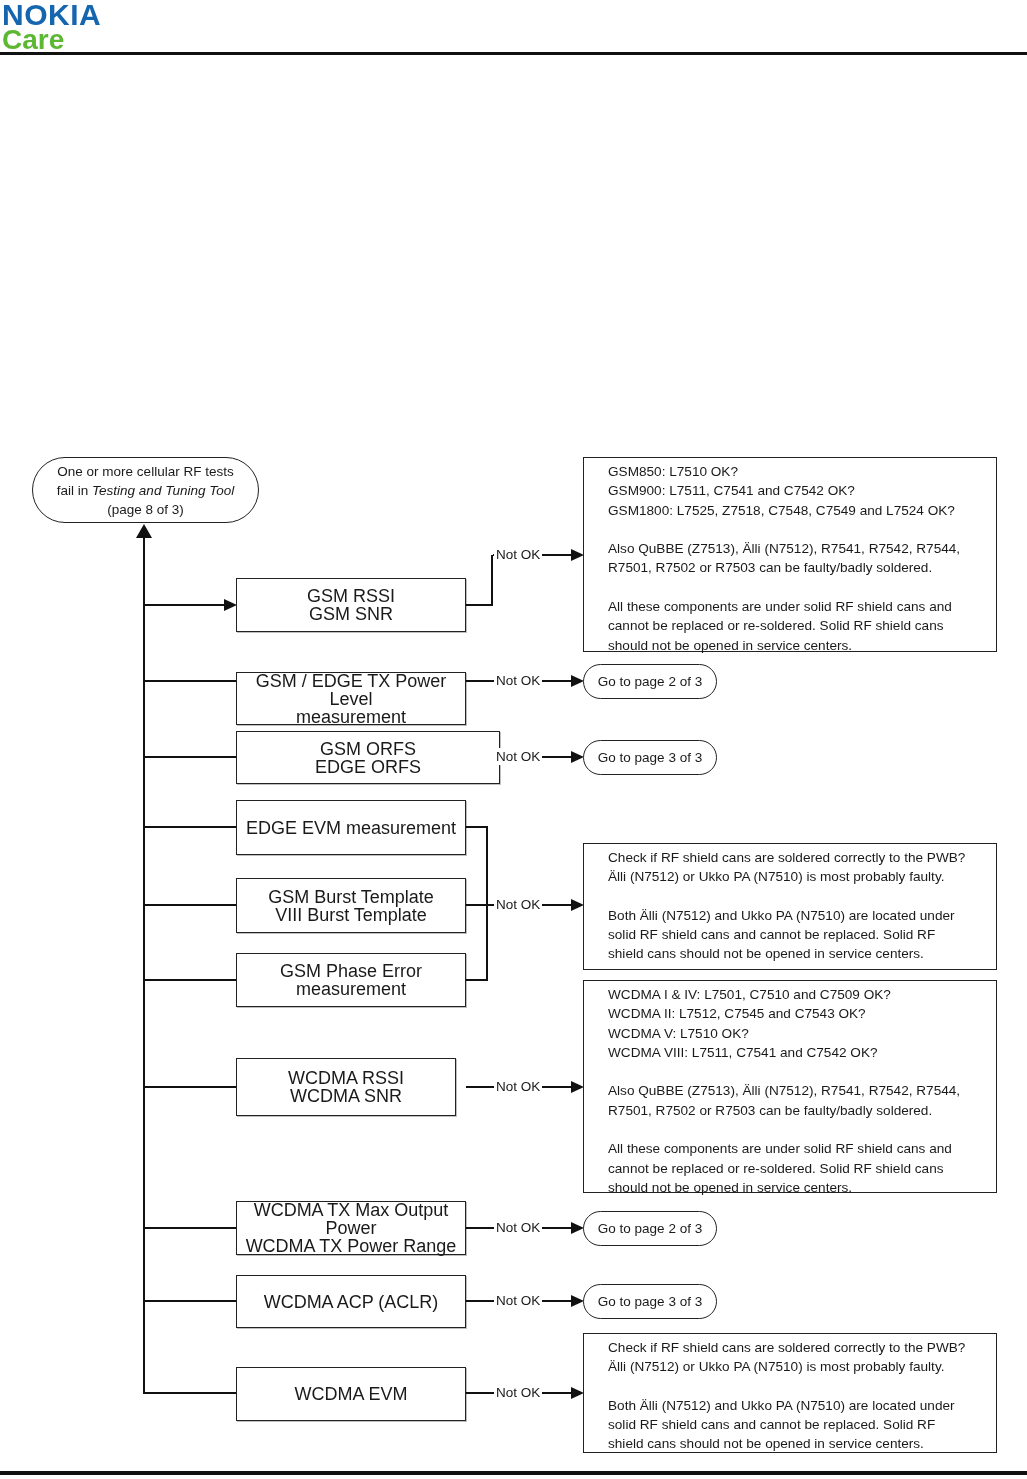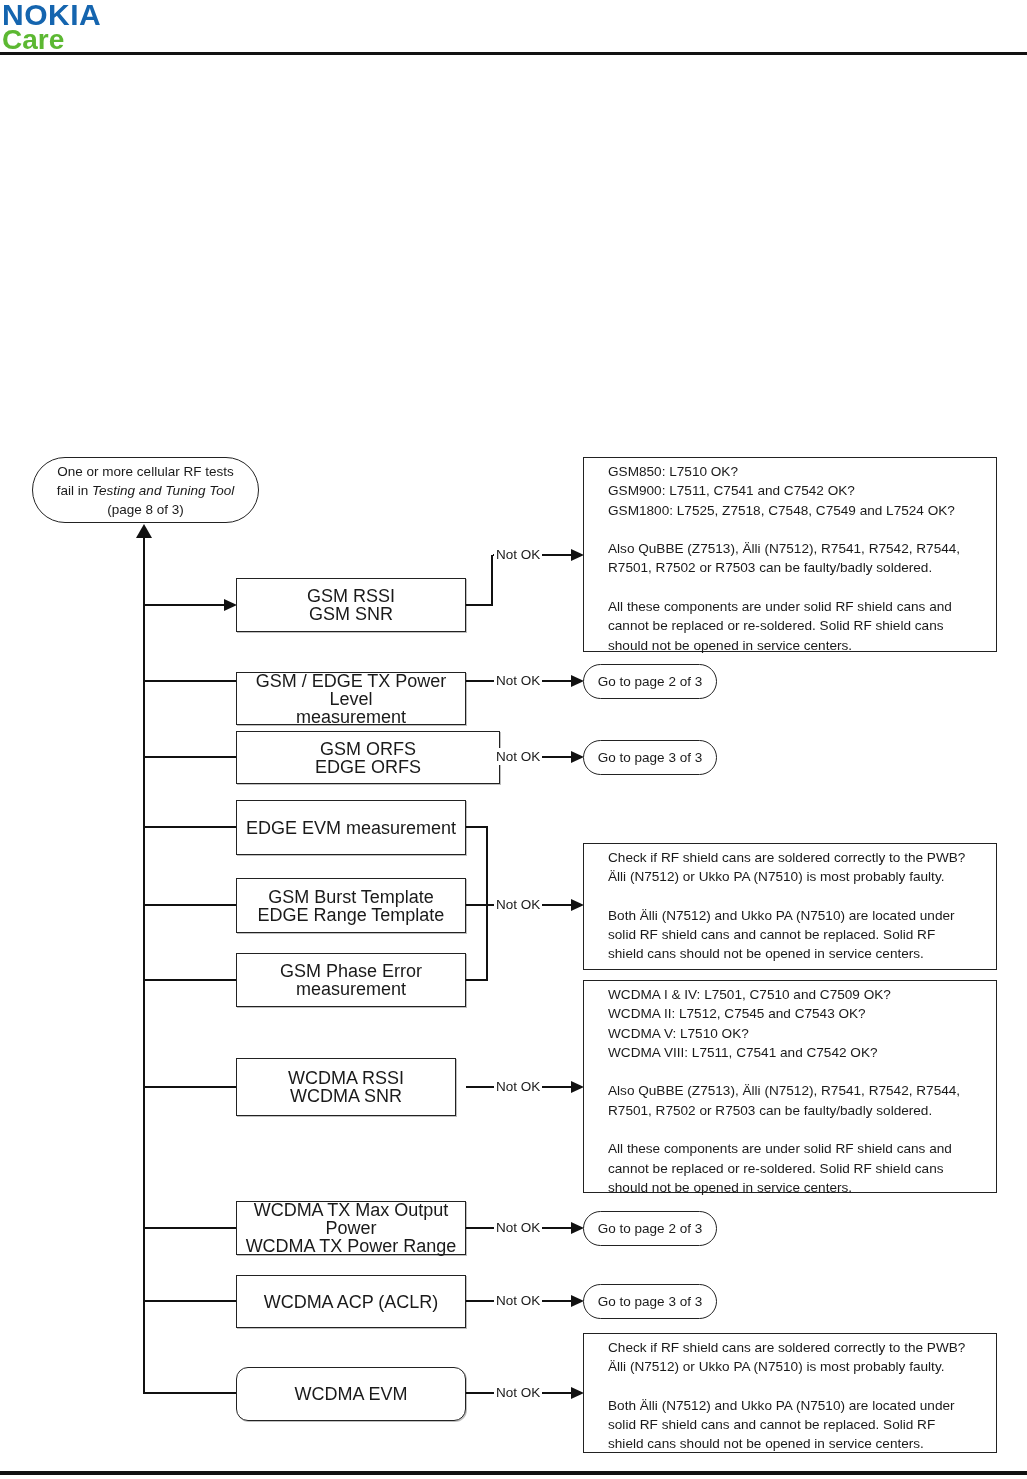--- a/index.html
+++ b/index.html
@@ -93,28 +93,28 @@
   <div class="hline" style="left:144px;top:1392px;width:92px;"></div>
 
   <div class="node" style="left:236px;top:578px;width:230px;height:54px;">GSM RSSI
 GSM SNR</div>
   <div class="node" style="left:236px;top:672px;width:230px;height:53px;">GSM / EDGE TX Power Level
 measurement</div>
   <div class="node" style="left:236px;top:731px;width:264px;height:53px;">GSM ORFS
 EDGE ORFS</div>
   <div class="node" style="left:236px;top:800px;width:230px;height:55px;">EDGE EVM measurement</div>
   <div class="node" style="left:236px;top:878px;width:230px;height:55px;">GSM Burst Template
-EDGE Range Template</div>
+VIII Burst Template</div>
   <div class="node" style="left:236px;top:953px;width:230px;height:54px;">GSM Phase Error measurement</div>
   <div class="node" style="left:236px;top:1058px;width:220px;height:58px;">WCDMA RSSI
 WCDMA SNR</div>
   <div class="node" style="left:236px;top:1201px;width:230px;height:54px;">WCDMA TX Max Output Power
 WCDMA TX Power Range</div>
   <div class="node" style="left:236px;top:1275px;width:230px;height:53px;">WCDMA ACP (ACLR)</div>
-  <div class="node" style="left:236px;top:1367px;width:230px;height:54px;border-radius:12px;">WCDMA EVM</div>
+  <div class="node" style="left:236px;top:1367px;width:230px;height:54px;">WCDMA EVM</div>
 
   <div class="hline" style="left:466px;top:604px;width:27px;"></div>
   <div class="vline" style="left:491px;top:555px;height:51px;"></div>
   <div class="hline" style="left:493px;top:554px;width:78px;"></div>
   <div class="notok" style="left:494px;top:546px;">Not OK</div>
   <div class="arr-right" style="left:571px;top:549px;"></div>
 
   <div class="hline" style="left:466px;top:680px;width:105px;"></div>
   <div class="notok" style="left:494px;top:672px;">Not OK</div>
   <div class="arr-right" style="left:571px;top:675px;"></div>

